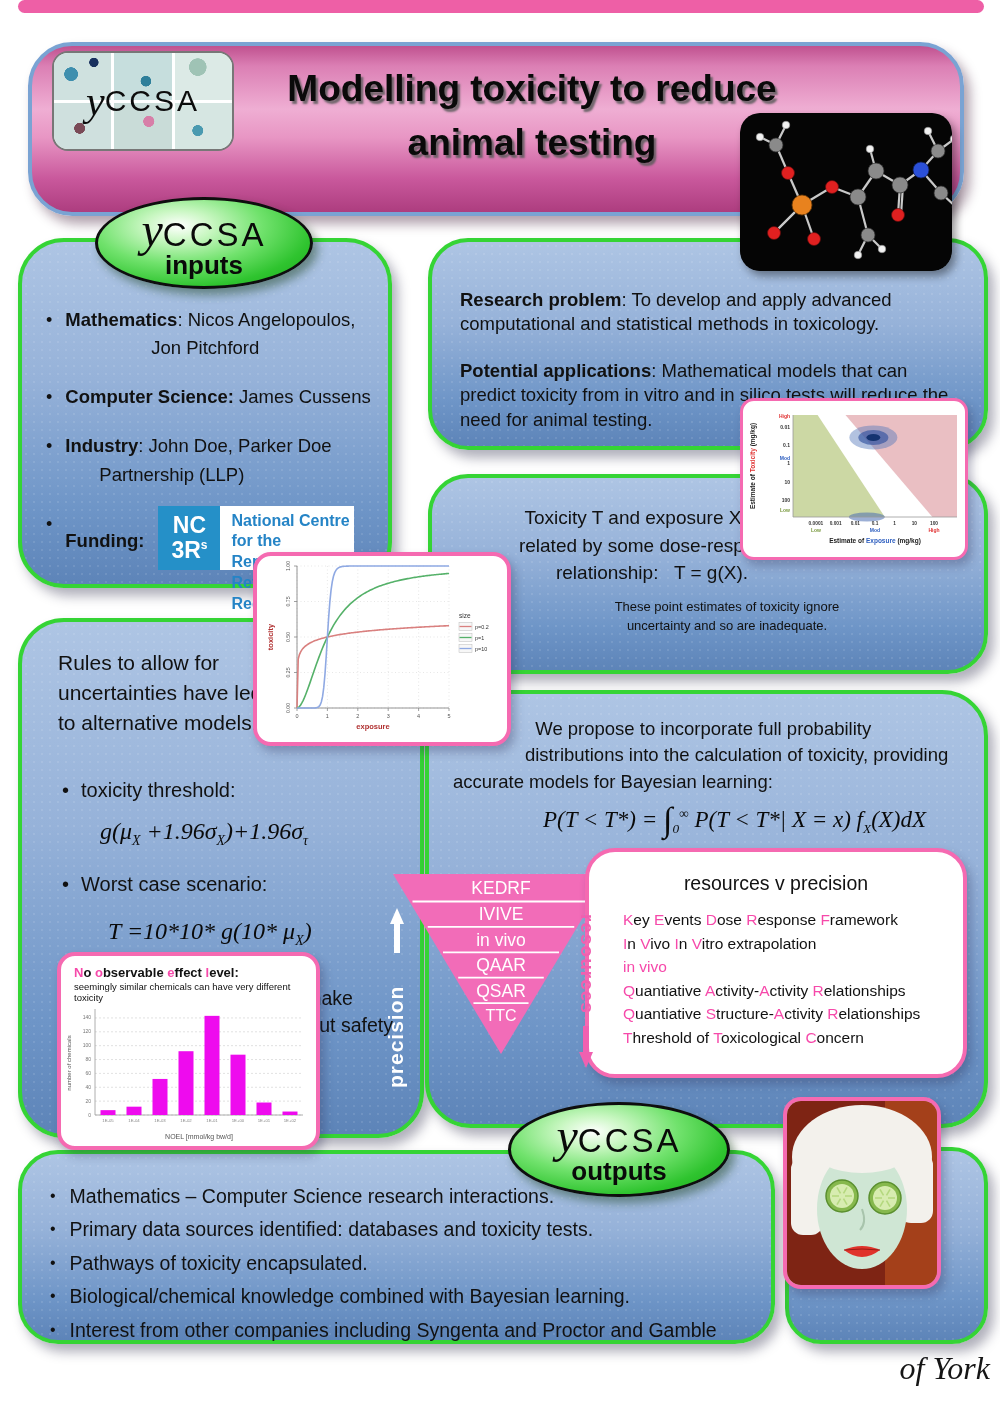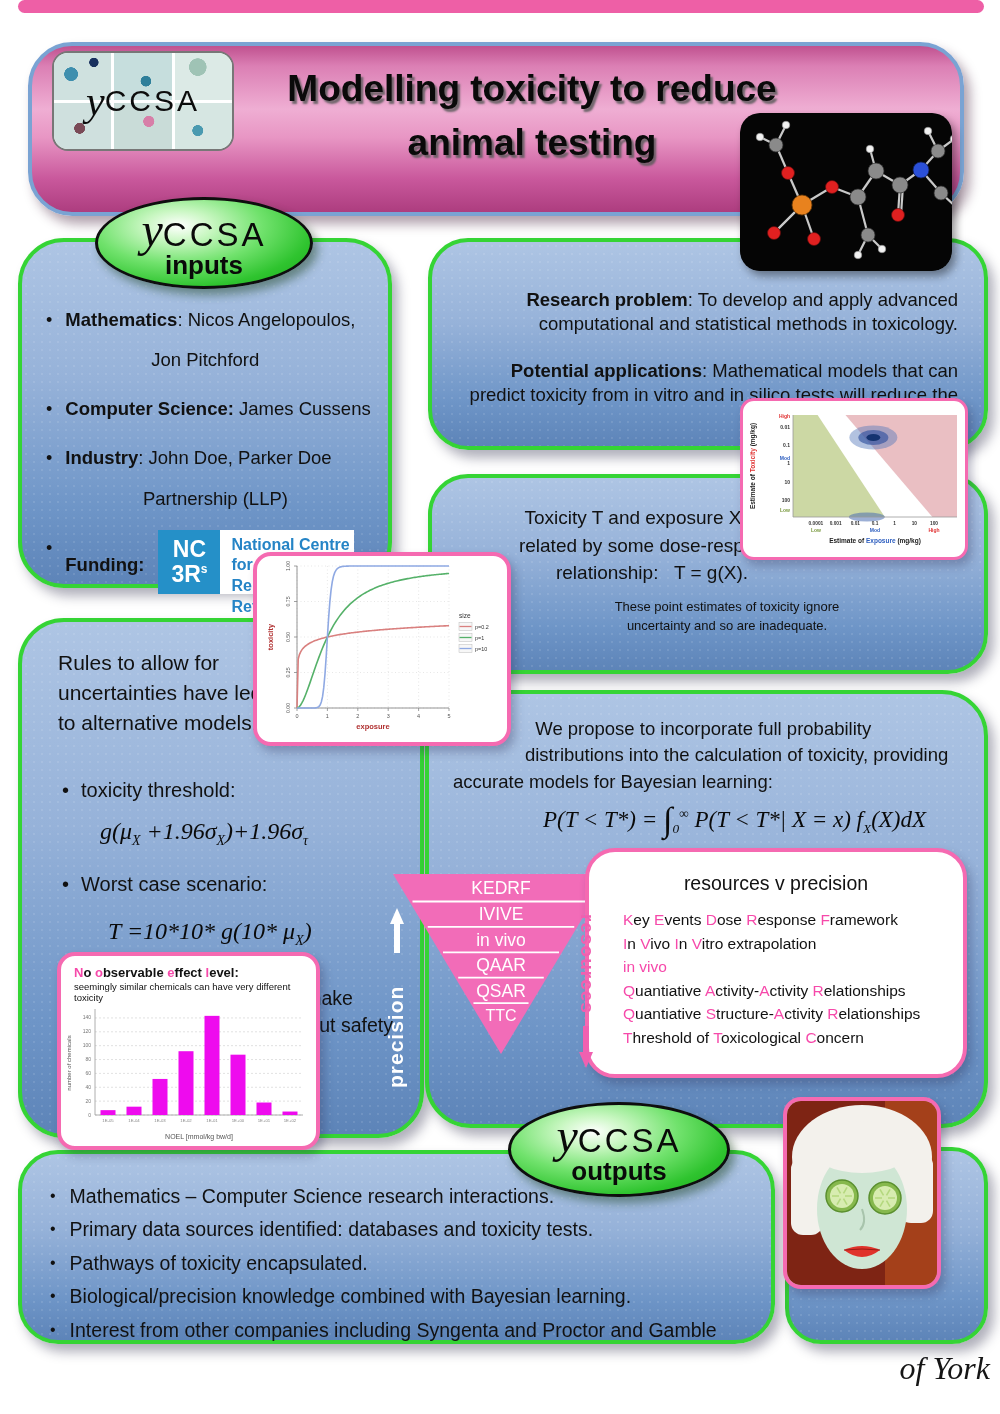--- a/index.html
+++ b/index.html
@@ -51,34 +51,34 @@
   .bubble .l1 { line-height:1; color:#0a0a0a; }
   .bubble .l1 .script-y { font-size:48px; }
   .bubble .l1 .caps { font-size:33px; letter-spacing:3px; }
   .bubble .l2 { font-size:26px; font-weight:bold; margin-top:-4px; color:#0a0a0a; }
 
   
   .inputs-content { position:absolute; left:0; top:0; width:100%; padding:66px 16px 0 24px; font-size:18.5px; }
   .in-item { display:flex; gap:13px; margin-bottom:25px; line-height:1.3; }
   .in-item .dot { font-size:18px; margin-top:1px; }
   .b { font-weight:bold; }
-  .line2 { margin-top:16px; }
+  .line2 { margin-top:4px; }
   .line2.c { text-align:center; width:280px; }
-  .line2.i { margin-left:34px;text-align:center; }
+  .line2.i { margin-left:34px; }
   .nc3rs { display:flex; width:196px; height:64px; margin-left:14px; margin-top:-6px; }
   .nc-left { width:62px; background:#2590c8; color:#fff; font-weight:bold; font-size:23px; line-height:1.05;
     display:flex; flex-direction:column; align-items:center; justify-content:center; }
   .nc-left sup { font-size:12px; }
   .nc-right { flex:1; background:#fff; color:#2584c6; font-weight:bold; font-size:16px; line-height:1.3;
     padding:5px 4px 4px 11px; }
   .funding-row { display:flex; align-items:center; }
 
   
   .research-content { position:absolute; padding:46px 26px 0 28px; font-size:18.5px; line-height:1.32; }
-  .research-content p { margin:0 0 22px 0;text-align:right; }
+  .research-content p { margin:0 0 22px 0; }
   .preline { white-space:pre-line; }
   .prewrap { white-space:pre-wrap; }
 
   .relation-t1 { left:30px; top:26px; width:380px; text-align:center; font-size:19px; line-height:1.45; }
   .relation-t2 { left:55px; top:120px; width:480px; text-align:center; font-size:13px; line-height:1.45; }
 
   .propose-text { left:24px; top:22px; width:540px; font-size:18.5px; line-height:1.43; }
   .propose-formula { left:0; top:106px; width:100%; text-align:center; }
 
   .formula { font-family:"Liberation Serif", serif; font-style:italic; font-size:24px; color:#0a0a0a;margin-left:28px; }
@@ -475,21 +475,21 @@
         <div class="out-item">
           <span class="dot">•</span>
           <span>Primary data sources identified: databases and toxicity tests.</span>
         </div>
         <div class="out-item">
           <span class="dot">•</span>
           <span>Pathways of toxicity encapsulated.</span>
         </div>
         <div class="out-item">
           <span class="dot">•</span>
-          <span>Biological/precision knowledge combined with Bayesian learning.</span>
+          <span>Biological/chemical knowledge combined with Bayesian learning.</span>
         </div>
         <div class="out-item">
           <span class="dot">•</span>
           <span>Interest from other companies including Syngenta and Proctor and Gamble</span>
         </div>
       </div>
   </div>
 
   <div class="abs whitebox" style="left:783px; top:1097px; width:158px; height:192px; border-radius:18px; overflow:hidden; padding:0;">
     <svg id="face-svg" viewBox="0 0 150 184" style="width:150px; height:184px; display:block;">

